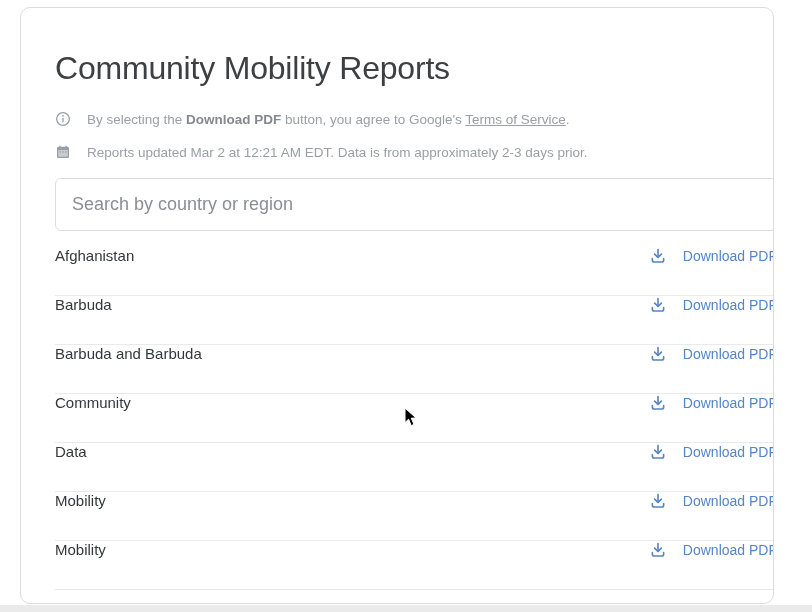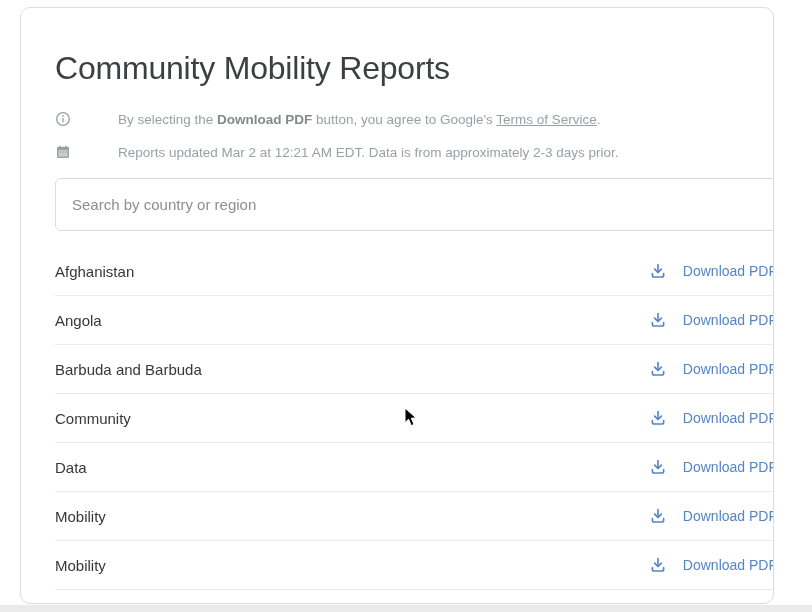--- a/index.html
+++ b/index.html
@@ -27,53 +27,52 @@
     color: var(--text-dark, #3c4043);
     line-height: 38px;
   }
   .meta-row {
     display: flex;
     align-items: flex-start;
     margin-top: 24px;
     color: var(--text-gray, #9aa0a6);
     font-size: 13.5px;
     line-height: 17px;
-    gap: 31px;
   }
   .meta-row + .meta-row { margin-top: 16px; }
   .meta-row .meta-icon {
     width: 16px; height: 16px;
     flex: 0 0 16px;
     margin-right: 16px;
     margin-top: 0px;
   }
   .meta-text b { color: #85898d; font-weight: 700; }
   .meta-text a {
     color: var(--text-gray, #9aa0a6);
     text-decoration: underline;
     cursor: pointer;
   }
   .search-box {
     margin-top: 17px;
     width: 722px;
     height: 53px;
     border: 1px solid var(--card-border, #dadce0);
     border-radius: 6px;
-    font-size: 15px;
+    font-size: 18px;
     color: #3c4043;
     padding: 0 16px;
     outline: none;
     font-family: "Liberation Sans", "DejaVu Sans", sans-serif;
   }
   .search-box::placeholder { color: #8a8f94; opacity: 1; }
   .country-list { margin-top: 16px; width: 722px; }
   .country-row {
     height: 49px;
     display: flex;
-    align-items: center;
+    align-items: flex-start;
     justify-content: space-between;
     border-bottom: 1px solid var(--divider, #e8eaed);
   }
   .country-name {
     font-size: 15px;
     color: #35383b;
   }
   .download-link {
     display: flex;
     align-items: center;
@@ -141,21 +140,21 @@
           <path d="M12 3.5v10"></path>
           <path d="M7.5 9.5 12 14l4.5-4.5"></path>
           <path d="M4.5 15.5v2.2a2.3 2.3 0 0 0 2.3 2.3h10.4a2.3 2.3 0 0 0 2.3-2.3v-2.2"></path>
         </svg>
       </span>
       <span class="download-label">Download PDF</span>
     </a>
   </div>
 
   <div class="country-row">
-    <span class="country-name">Angola</span>
+    <span class="country-name">Barbuda</span>
     <a class="download-link">
       <span class="download-icon">
         <svg viewBox="0 0 24 24" width="18" height="18" fill="none" stroke="#5585c5" stroke-width="2.2" stroke-linecap="round" stroke-linejoin="round">
           <path d="M12 3.5v10"></path>
           <path d="M7.5 9.5 12 14l4.5-4.5"></path>
           <path d="M4.5 15.5v2.2a2.3 2.3 0 0 0 2.3 2.3h10.4a2.3 2.3 0 0 0 2.3-2.3v-2.2"></path>
         </svg>
       </span>
       <span class="download-label">Download PDF</span>
     </a>

